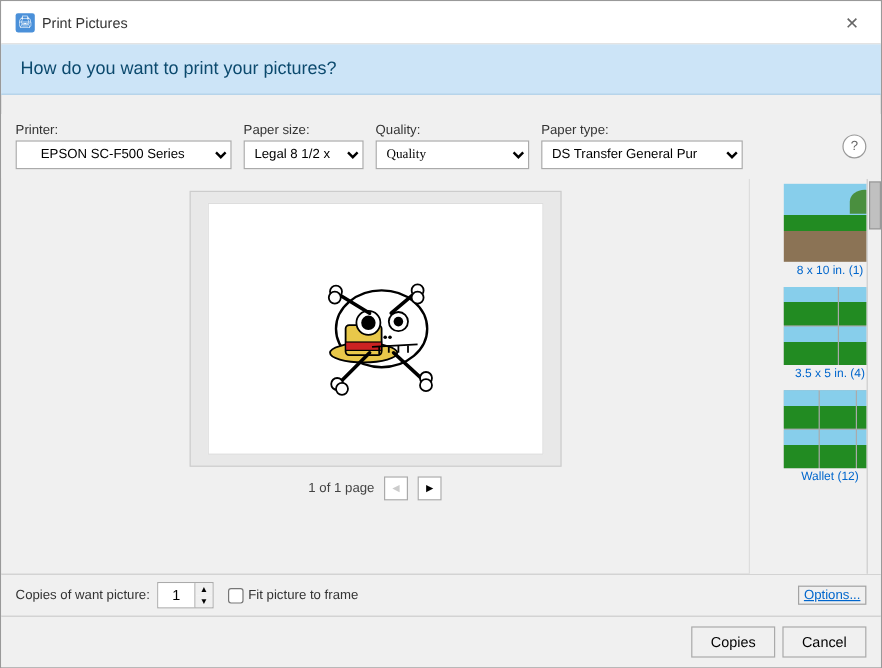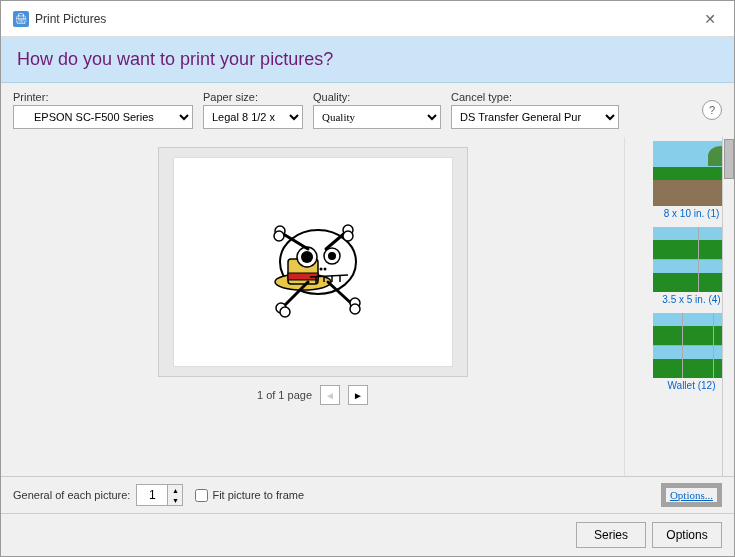--- a/index.html
+++ b/index.html
@@ -63,30 +63,31 @@
       font-size: 14px;
       color: #666;
       border-radius: 2px;
     }
     .header-banner {
       background: #cce4f7;
       padding: 12px 16px;
       border-bottom: 1px solid #b0d0e8;
     }
     .header-banner-text {
-      font-size: 18px;
-      color: #701a75;
+      font-size: 15px;
+      color: #0c4a6e;
       font-weight: normal;
     }
     .controls-row {
       display: flex;
       align-items: center;
       padding: 8px 12px;
       gap: 10px;
       background: #f0f0f0;
+      margin-top: 16px;
     }
     .control-group {
       display: flex;
       flex-direction: column;
       gap: 2px;
     }
     .control-label {
       font-size: 11px;
       color: #333;
     }
@@ -310,23 +311,22 @@
     .checkbox-label {
       font-size: 11px;
       color: #333;
     }
     .options-link {
       margin-left: auto;
       font-size: 11px;
       color: #0066cc;
       text-decoration: underline;
       cursor: pointer;
-      border: 5px solid #a3a3a3;
+      border: 1px solid #a3a3a3;
       padding: 1px 4px;
-      font-family: Liberation Serif, serif;
     }
     .footer-row {
       display: flex;
       justify-content: flex-end;
       align-items: center;
       padding: 8px 12px;
       gap: 6px;
       border-top: 1px solid #ccc;
       background: #f0f0f0;
     }
@@ -373,21 +373,21 @@
         <option value="Legal 8 1/2 x">Legal 8 1/2 x</option>
       </select>
     </div>
     <div class="control-group">
       <label class="control-label">Quality:</label>
       <select class="select-control select-quality">
         <option value="Quality">Quality</option>
       </select>
     </div>
     <div class="control-group">
-      <label class="control-label">Cancel type:</label>
+      <label class="control-label">Paper type:</label>
       <select class="select-control select-papertype">
         <option value="DS Transfer General Pur">DS Transfer General Pur</option>
       </select>
     </div>
     <div class="help-icon">?</div>
   </div>
 
   <div class="main-content">
 
     <div class="preview-area">
@@ -475,33 +475,33 @@
       </div>
 
       <div class="scroll-bar">
         <div class="scroll-thumb"></div>
       </div>
     </div>
   </div>
 
   <div class="bottom-row">
     <div class="copies-group">
-      <span class="copies-label">General of each picture:</span>
+      <span class="copies-label">Copies of want picture:</span>
       <div class="copies-input-wrap">
         <input type="text" class="copies-input" value="1" style="">
         <div class="spinner-btns">
           <button class="spin-btn">▲</button>
           <button class="spin-btn">▼</button>
         </div>
       </div>
     </div>
     <div class="checkbox-group">
       <input type="checkbox" class="checkbox-input" style="">
       <label class="checkbox-label">Fit picture to frame</label>
     </div>
     <a class="options-link">Options...</a>
   </div>
 
   <div class="footer-row">
-    <button class="btn btn-primary">Series</button>
-    <button class="btn">Options</button>
+    <button class="btn btn-primary">Copies</button>
+    <button class="btn">Cancel</button>
   </div>
 </div>
 
 </body></html>

